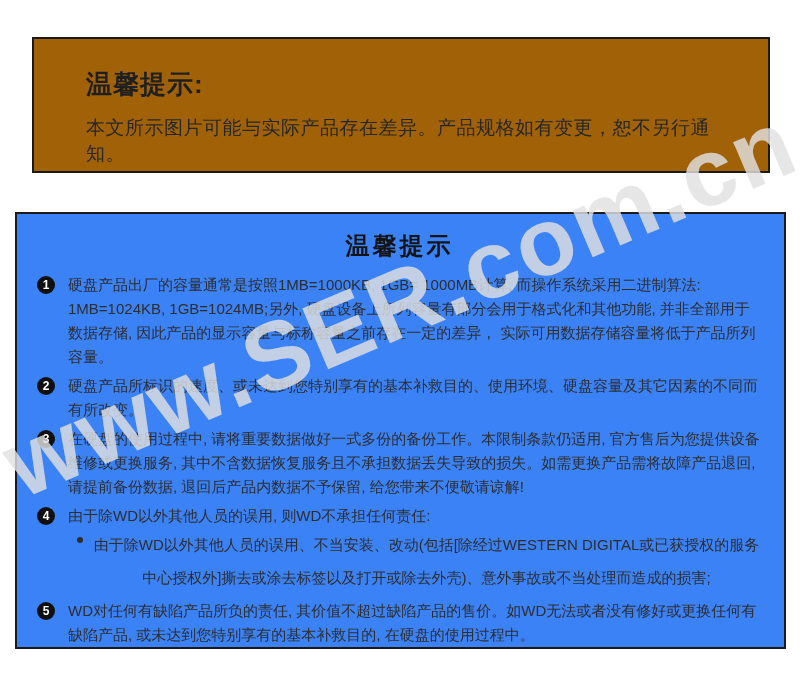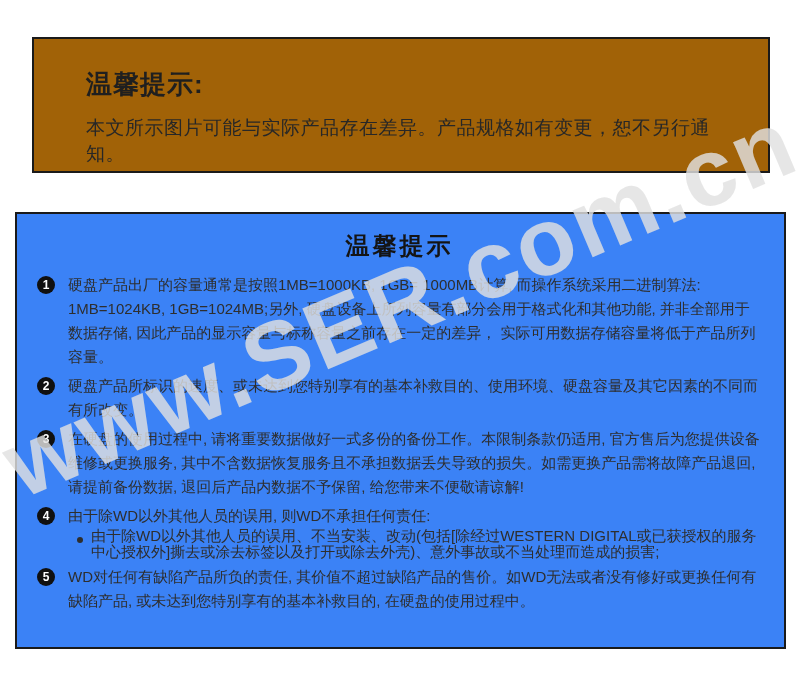--- a/index.html
+++ b/index.html
@@ -105,22 +105,23 @@
   .bullet { display: flex; align-items: flex-start; margin-left: 9px; }
   .bullet-dot {
     flex: 0 0 6px;
     width: 6px; height: 6px;
     border-radius: 50%;
     background: #2e2e2e;
     margin: 9px 8px 0 0;
   }
   .bullet-text {
     font-size: 15px;
-    line-height: 16px;
+    line-height: 33px;
     color: #2e2e2e;
+    text-align: center;
   }
 </style>
 </head>
 <body>
 
 <div class="page">
 
   <div class="watermark">www.SER.com.cn</div>
 
   <section class="top-box">

